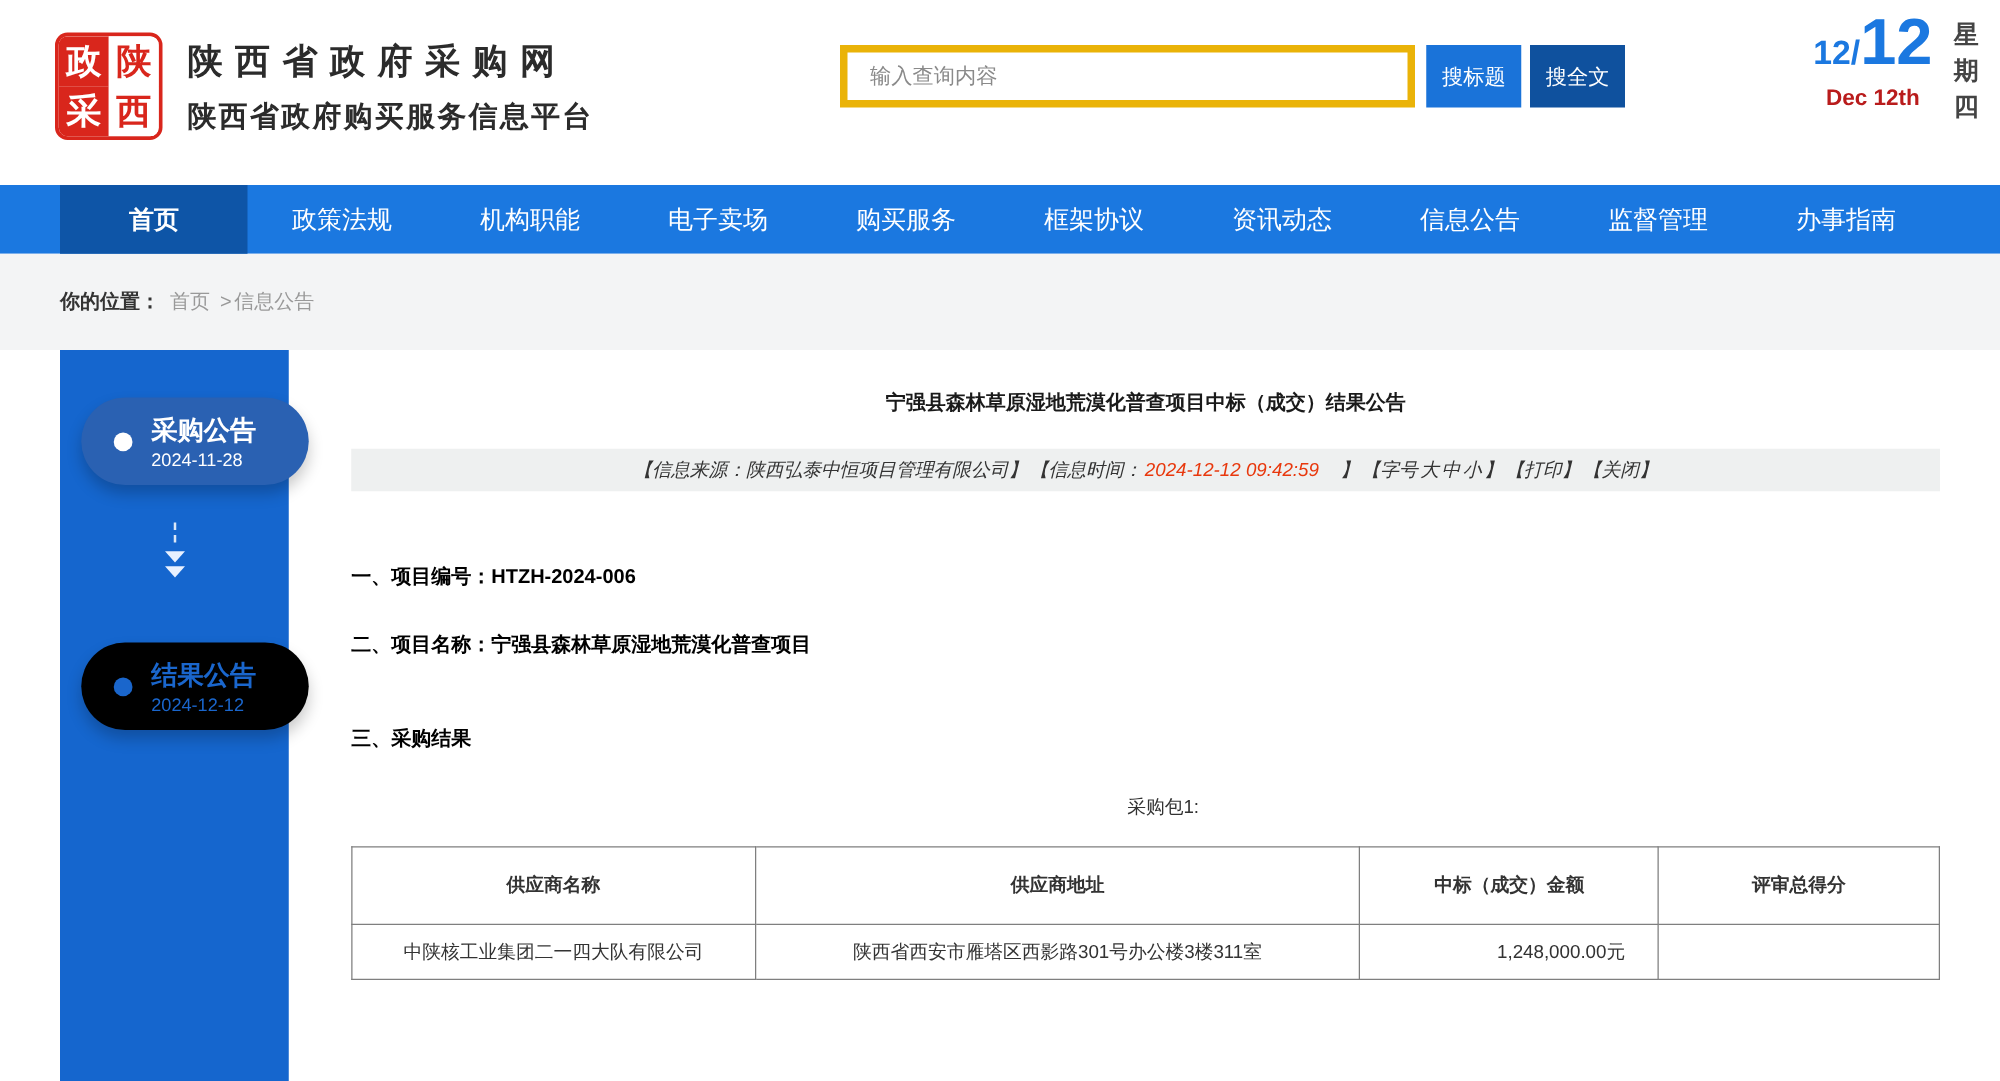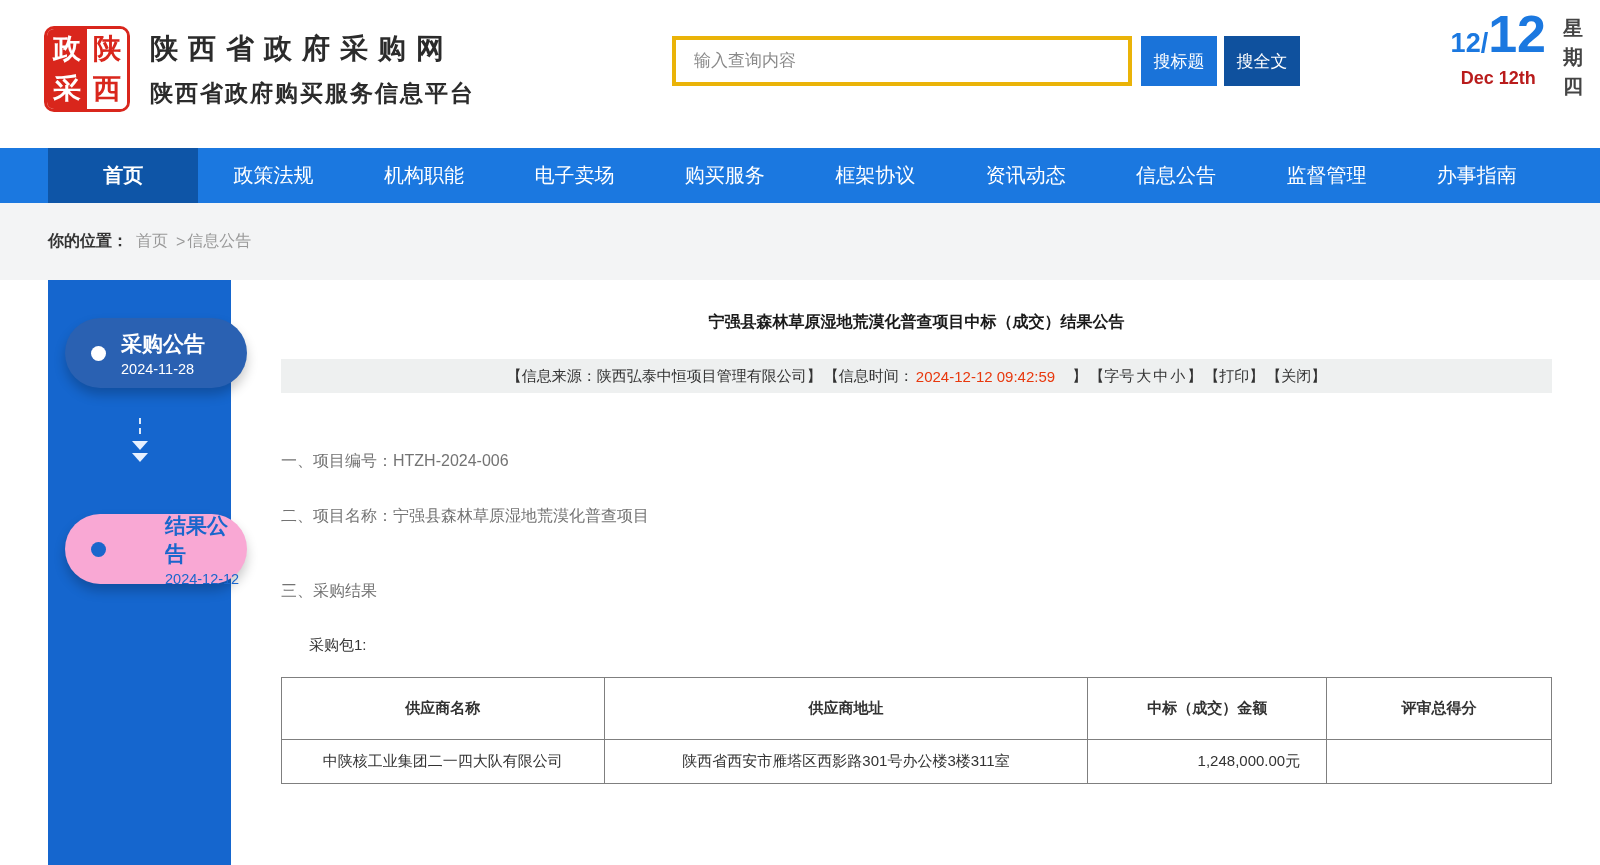--- a/index.html
+++ b/index.html
@@ -14,21 +14,21 @@
           cursor:pointer; background:#fff; }
   .logo span { display:flex; align-items:center; justify-content:center;
                font-size:28px; font-weight:700; }
   .logo .l { background:#d9261c; color:#fff; }
   .logo .r { background:#fff; color:#d9261c; }
   .titles { position:absolute; left:150px; top:30px; color:#2b2b2b; }
   .site-title { font-size:28px; font-weight:700; letter-spacing:10px; }
   .site-subtitle { font-size:23px; font-weight:700; letter-spacing:2px; margin-top:10px; }
 
   .search-group { position:absolute; left:672px; top:36px; display:flex; }
-  .search-input { width:460px; height:50px; border:4px solid #eab308; padding:0 18px;
+  .search-input { width:460px; height:50px; border:6px solid #eab308; padding:0 18px;
                   font-size:17px; color:#333; outline:none; }
   .search-input::placeholder { color:#8a8a8a; }
   .btn-search { height:50px; width:76px; border:none; color:#fff; font-size:17px;
                 cursor:pointer; }
   .btn-title { background:#1a73d9; margin-left:9px; }
   .btn-full  { background:#0f519e; margin-left:7px; }
 
   .date-group { position:absolute; right:16px; top:8px; display:flex; align-items:flex-start; }
   .date-nums { text-align:center; }
   .date-line { display:flex; align-items:baseline; justify-content:center; color:#1b78e0; }
@@ -53,49 +53,49 @@
   .crumb-link.last { margin-left:2px; }
 
   
   .main { display:flex; height:585px; background:#fff; }
   .sidebar { margin-left:48px; width:183px; flex-shrink:0; background:#1566ce;
              position:relative; overflow:visible; }
   .pill { margin-left:17px; width:182px; height:70px; border-radius:35px;
           display:flex; align-items:center; padding-left:26px; cursor:pointer;
           box-shadow:0 7px 12px rgba(0,0,0,.22); }
   .pill-1 { margin-top:38px; background:#2a61b2; }
-  .pill-2 { margin-top:52px; background:#f9a8d4;gap:44px; }
+  .pill-2 { margin-top:52px; background:#000000; }
   .pill .dot { width:15px; height:15px; border-radius:50%; margin-right:15px; flex-shrink:0; }
   .pill-1 .dot { background:#fff; }
   .pill-2 .dot { background:#1a66cc; }
   .pill-title { font-size:21px; font-weight:700; }
   .pill-date { font-size:14.5px; margin-top:3px; }
   .pill-1 .pill-title, .pill-1 .pill-date { color:#fff; }
   .pill-2 .pill-title, .pill-2 .pill-date { color:#1a66cc; }
 
   .timeline-arrow { display:flex; flex-direction:column; align-items:center; margin-top:30px; }
   .dash-line { height:16px; border-left:2px dashed rgba(255,255,255,.85); margin-bottom:4px; }
   .tri { width:0; height:0; border-left:8px solid transparent; border-right:8px solid transparent;
          border-top:9px solid #e8f1ff; margin-top:3px; }
 
   .content { flex:1; padding:0 48px 0 50px; }
   .article-title { margin-top:32px; text-align:center; font-size:16px; font-weight:700;
                    color:#1a1a1a; }
   .meta-bar { margin-top:26px; height:34px; background:#eef0f0; display:flex;
               align-items:center; justify-content:center; font-size:15px; color:#333; }
-  .meta-bar span { margin:0 1px; }
+  .meta-bar span { margin:0 1px;font-style:italic; }
   .meta-time { color:#e8380d; }
   .meta-link { cursor:pointer; }
   .meta-size-opt { cursor:pointer; margin:0 4px; }
 
-  .section { font-size:16px; font-weight:400; color:#737373; }
+  .section { font-size:16px; font-weight:700; color:#000000; }
   .sec-1 { margin-top:58px; }
   .sec-2 { margin-top:34px; }
   .sec-3 { margin-top:54px; }
-  .package { margin-top:34px; padding-left:28px; font-size:15px; color:#333; }
+  .package { margin-top:34px; padding-left:28px; font-size:15px; color:#333;text-align:center; }
 
   table.result { margin-top:22px; width:100%; border-collapse:collapse; table-layout:fixed; }
   table.result th, table.result td { border:1px solid #7f7f7f; font-size:15px; color:#333; }
   table.result th { height:62px; font-weight:700; }
   table.result td { height:44px; text-align:center; }
   table.result td.amount { text-align:right; padding-right:26px; }
   col.c1{width:25.4%} col.c2{width:38.1%} col.c3{width:18.8%} col.c4{width:17.7%}
 </style>
 </head>
 <body>

